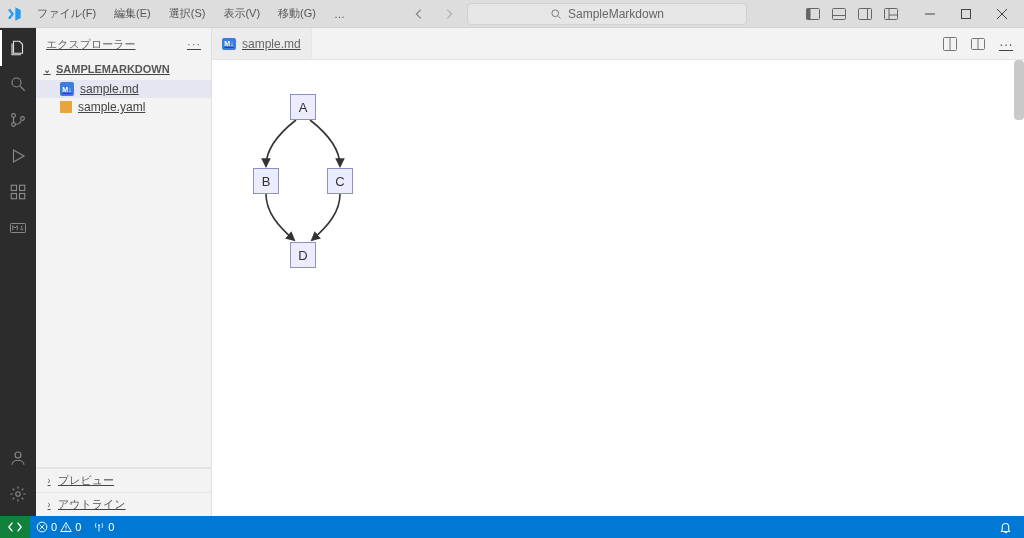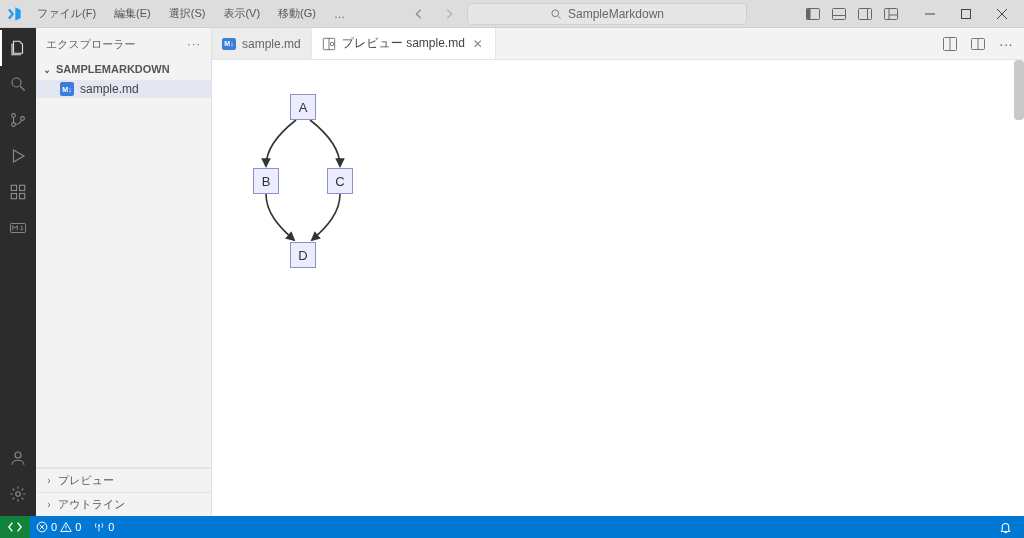--- a/index.html
+++ b/index.html
@@ -43,21 +43,21 @@
       padding: 2px 0;
       width: 280px; height:22px;
       justify-content:center;
       color:#666;
       gap:6px;
     }
     .titlebar-right { display:flex; align-items:center; gap:0; }
     .title-action { width:26px; height:26px; display:flex; align-items:center; justify-content:center; color:#666;}
     .win-controls { margin-left:8px; display:flex;}
     .win-btn { width:36px; height:28px; display:flex; align-items:center; justify-content:center; color:#555;}
-    .main-row { flex:1; display:flex; min-height:0; }
+    .main-row { flex:1; display:flex; min-height:0;text-decoration:underline; }
     .activitybar {
       width: 36px;
       background: #2c2c2c;
       display:flex; flex-direction:column; align-items:center;
       justify-content:space-between;
       padding: 2px 0 4px 0;
     }
     .activitybar-top, .activitybar-bottom { display:flex; flex-direction:column; align-items:center;}
     .activity-item {
       width:36px; height:36px; display:flex; align-items:center; justify-content:center;
@@ -301,49 +301,42 @@
     </div>
     <div class="sidebar-section-header">
       <span class="chevron">⌄</span>
       <span>SAMPLEMARKDOWN</span>
     </div>
     <div class="file-tree">
       <div class="file-item selected">
         <span class="file-icon md">M↓</span>
         <span>sample.md</span>
       </div>
+      <div class="file-item">
+        <span class="file-icon yaml"></span>
+        <span>sample.yaml</span>
+      </div>
     </div>
     <div class="sidebar-bottom">
       <div class="collapse-section">
         <span class="chevron">›</span>
         <span>プレビュー</span>
       </div>
       <div class="collapse-section">
         <span class="chevron">›</span>
         <span>アウトライン</span>
       </div>
     </div>
   </div>
 
   <div class="editor-area">
     <div class="tabs-row">
       <div class="tab">
         <span class="file-icon md" style="width:14px;height:12px;">M↓</span>
         <span>sample.md</span>
-      </div>
-      <div class="tab active">
-        <span>
-          <svg width="14" height="14" viewBox="0 0 16 16">
-              <rect x="1.5" y="1.5" width="13" height="13" rx="1" fill="none" stroke="#666"></rect>
-              <line x1="8" y1="1.5" x2="8" y2="14.5" stroke="#666"></line>
-              <circle cx="11.5" cy="8" r="2" fill="none" stroke="#666"></circle>
-            </svg>
-        </span>
-        <span>プレビュー sample.md</span>
-        <span class="tab-close">✕</span>
       </div>
       <div class="tabs-actions">
         <div class="title-action">
           <svg width="16" height="16" viewBox="0 0 16 16">
               <rect x="1.5" y="1.5" width="13" height="13" rx="1" fill="none" stroke="#777"></rect>
               <line x1="8" y1="1.5" x2="8" y2="14.5" stroke="#777"></line>
             </svg>
         </div>
         <div class="title-action">
           <svg width="16" height="16" viewBox="0 0 16 16">

